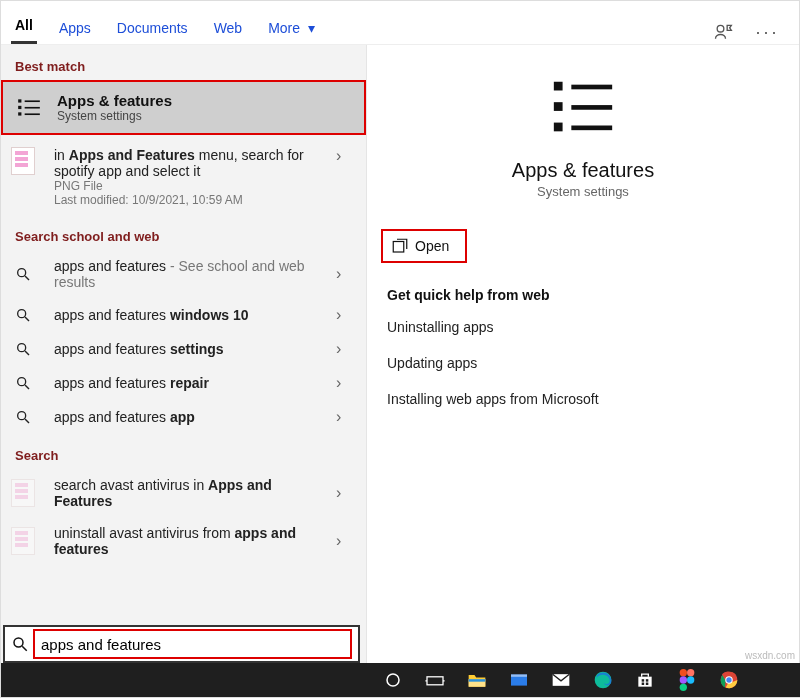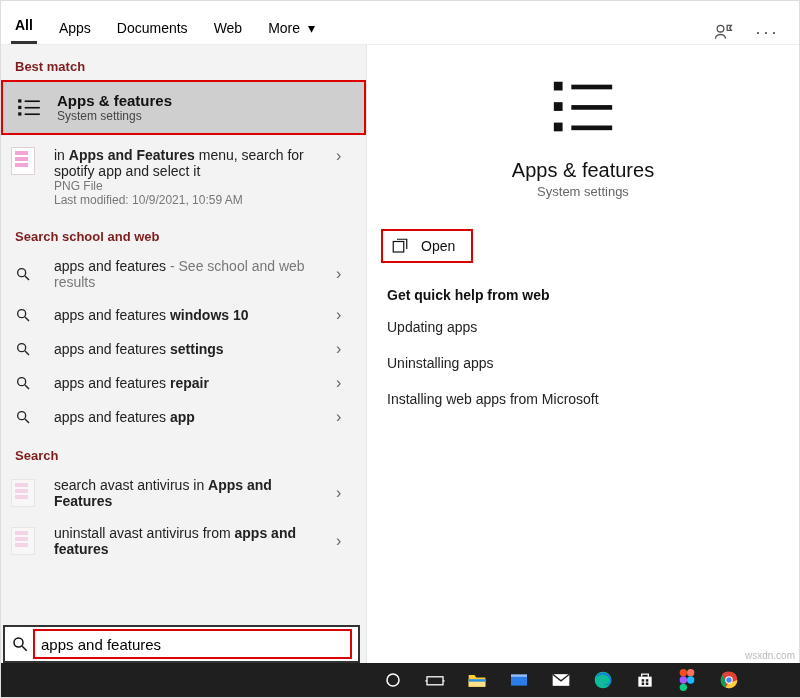--- a/index.html
+++ b/index.html
@@ -1,20 +1,20 @@
 <!DOCTYPE html>
 <html><head>
 <meta charset="utf-8">
 <style>
   * { box-sizing: border-box; }
   html, body { margin:0; padding:0; font-family: "Segoe UI", Arial, sans-serif; font-size:14px; color:#111; background:#fff; width:800px; height:698px; overflow:hidden; }
   .window { width:800px; height:698px; display:flex; flex-direction:column; position:relative; background:#f3f3f3; border:1px solid #ddd;}
   
   .tabbar { height:44px; background:#fff; display:flex; align-items:flex-end; padding:0 10px; gap:18px; border-bottom:1px solid #eee; }
-  .tab { padding:10px 4px 8px; font-size:14px; color:#000000; cursor:pointer; }
+  .tab { padding:10px 4px 8px; font-size:14px; color:#1d4ed8; cursor:pointer; }
   .tab.active { color:#000; font-weight:600; border-bottom:3px solid #333; }
   .tab.more { display:flex; align-items:center; gap:8px; }
   .tabbar-right { margin-left:auto; display:flex; align-items:center; gap:20px; padding-right:10px; }
   .icon-btn { width:24px; height:24px; display:flex; align-items:center; justify-content:center; cursor:pointer; color:#555; }
   
   .body { flex:1; display:flex; min-height:0; }
   .left { width:365px; background:#f3f3f3; display:flex; flex-direction:column; overflow:hidden;}
   .right { flex:1; background:#fff; border-left:1px solid #e5e5e5; padding:0; }
   .section-header { font-size:13px; font-weight:600; color:#7f1d1d; padding:14px 14px 6px; }
   
@@ -30,21 +30,21 @@
   .result .rtext .muted { color:#777; }
   .result .rtext .small { font-size:12px; color:#777; }
   .result .chev { flex:0 0 18px; color:#666; font-size:16px; }
   .file-icon { width:28px; height:28px; background:linear-gradient(#fff,#fff); border:1px solid #e0cfcf; position:relative; }
   .file-icon::before { content:""; position:absolute; left:3px; top:3px; width:60%; height:4px; background:#d08; box-shadow:0 6px 0 #d08, 0 12px 0 #d08; opacity:.35;}
   
   .preview { padding:28px 20px 0; text-align:center; }
   .preview-title { font-size:20px; font-weight:400; margin-top:16px;}
   .preview-sub { font-size:13px; color:#666; margin-top:2px;}
   .open-row { margin-top:30px; display:flex; }
-  .open-btn { display:inline-flex; align-items:center; gap:12px; padding:6px 16px 6px 8px; border:2px solid #d00; color:#111; cursor:pointer; font-size:14px;}
+  .open-btn { display:inline-flex; align-items:center; gap:6px; padding:6px 16px 6px 8px; border:2px solid #d00; color:#111; cursor:pointer; font-size:14px;}
   .help-header { font-size:14px; font-weight:700; padding:24px 20px 6px; text-align:left;}
   .help-list { padding:0 20px;}
   .help-list .help-item { padding:10px 0; font-size:14px; color:#222; cursor:pointer; }
   
   .searchbar-wrap { position:absolute; left:2px; bottom:34px; width:357px; height:38px; background:#fff; border:2px solid #333; display:flex; align-items:center; padding:0 6px;}
   .searchbar-wrap .inner-red { border:2px solid #d00; height:30px; display:flex; align-items:center; flex:1; padding:0 4px;}
   .searchbar-wrap input { border:none; outline:none; font-size:15px; flex:1; background:transparent; }
   
   .taskbar { position:absolute; left:0; bottom:0; width:800px; height:34px; background:#1f1f1f; display:flex; align-items:center; padding-left:380px; gap:18px;}
   .tb-icon { width:24px; height:24px; display:flex; align-items:center; justify-content:center; cursor:pointer;}
@@ -211,22 +211,22 @@
                 <rect x="3" y="6" width="14" height="14"></rect>
                 <path d="M8 3h13v13"></path>
               </svg>
           </span>
           <span>Open</span>
         </div>
       </div>
 
       <div class="help-header">Get quick help from web</div>
       <div class="help-list" id="help-list">
+          <div class="help-item">Uninstalling apps</div>
           <div class="help-item">Updating apps</div>
-          <div class="help-item">Uninstalling apps</div>
           <div class="help-item">Installing web apps from Microsoft</div>
         </div>
     </div>
   </div>
 
   <div class="searchbar-wrap">
     <span style="margin-right:4px;">
       <svg width="18" height="18" viewBox="0 0 24 24" fill="none" stroke="#111" stroke-width="2">
           <circle cx="10" cy="10" r="6"></circle>
           <line x1="15" y1="15" x2="21" y2="21"></line>

